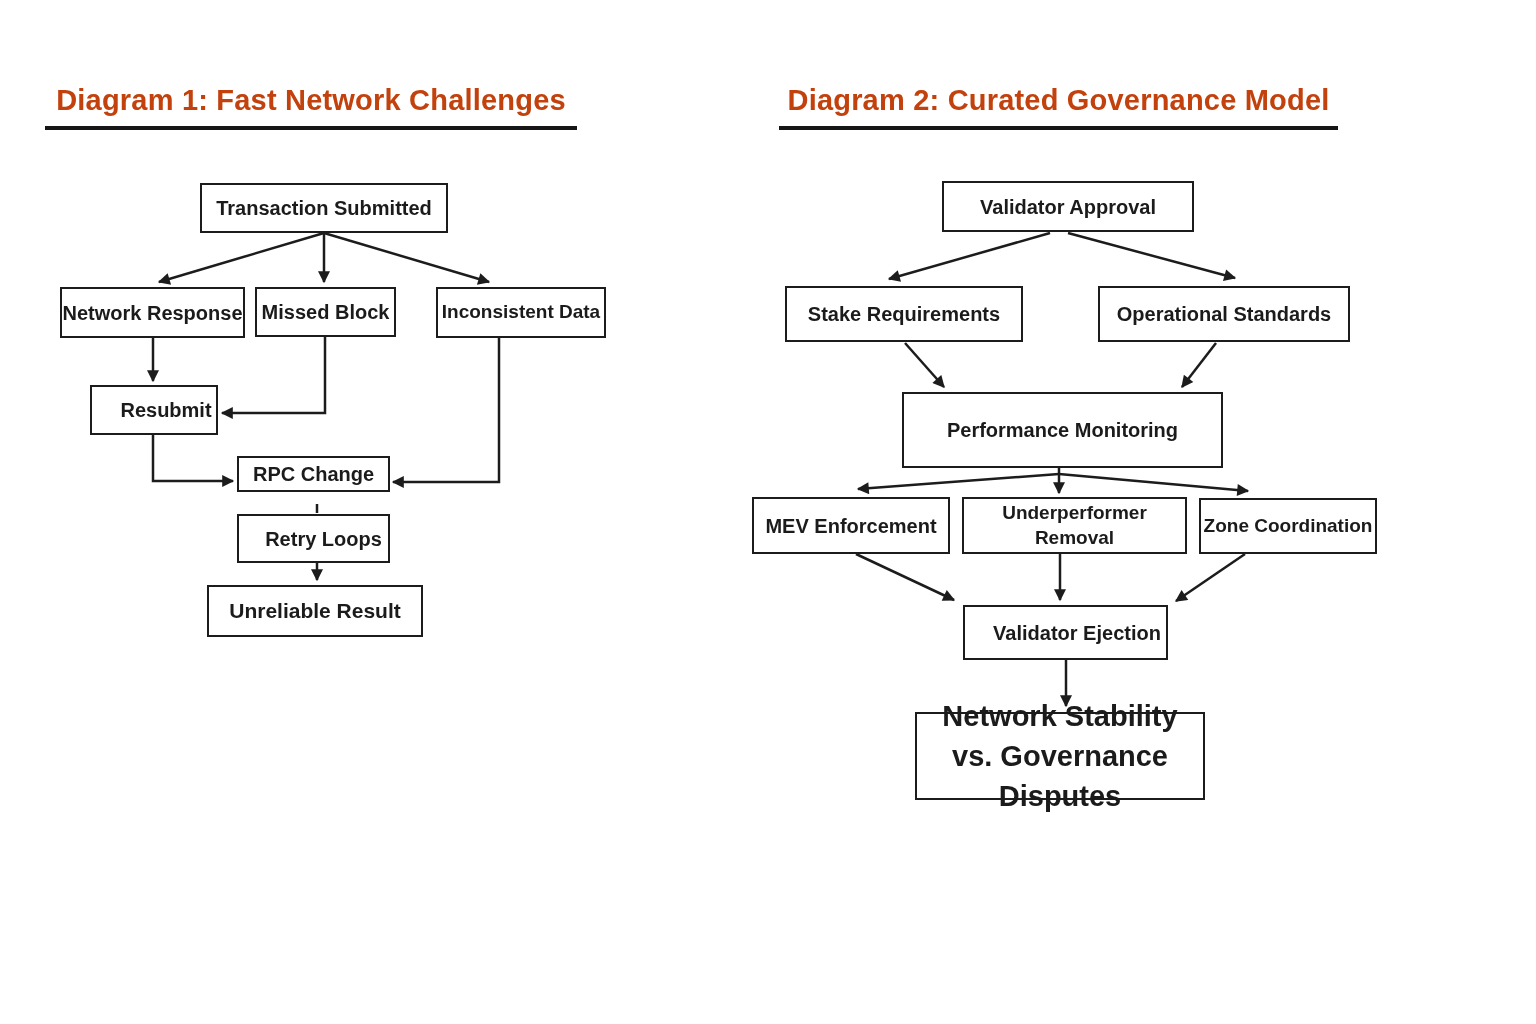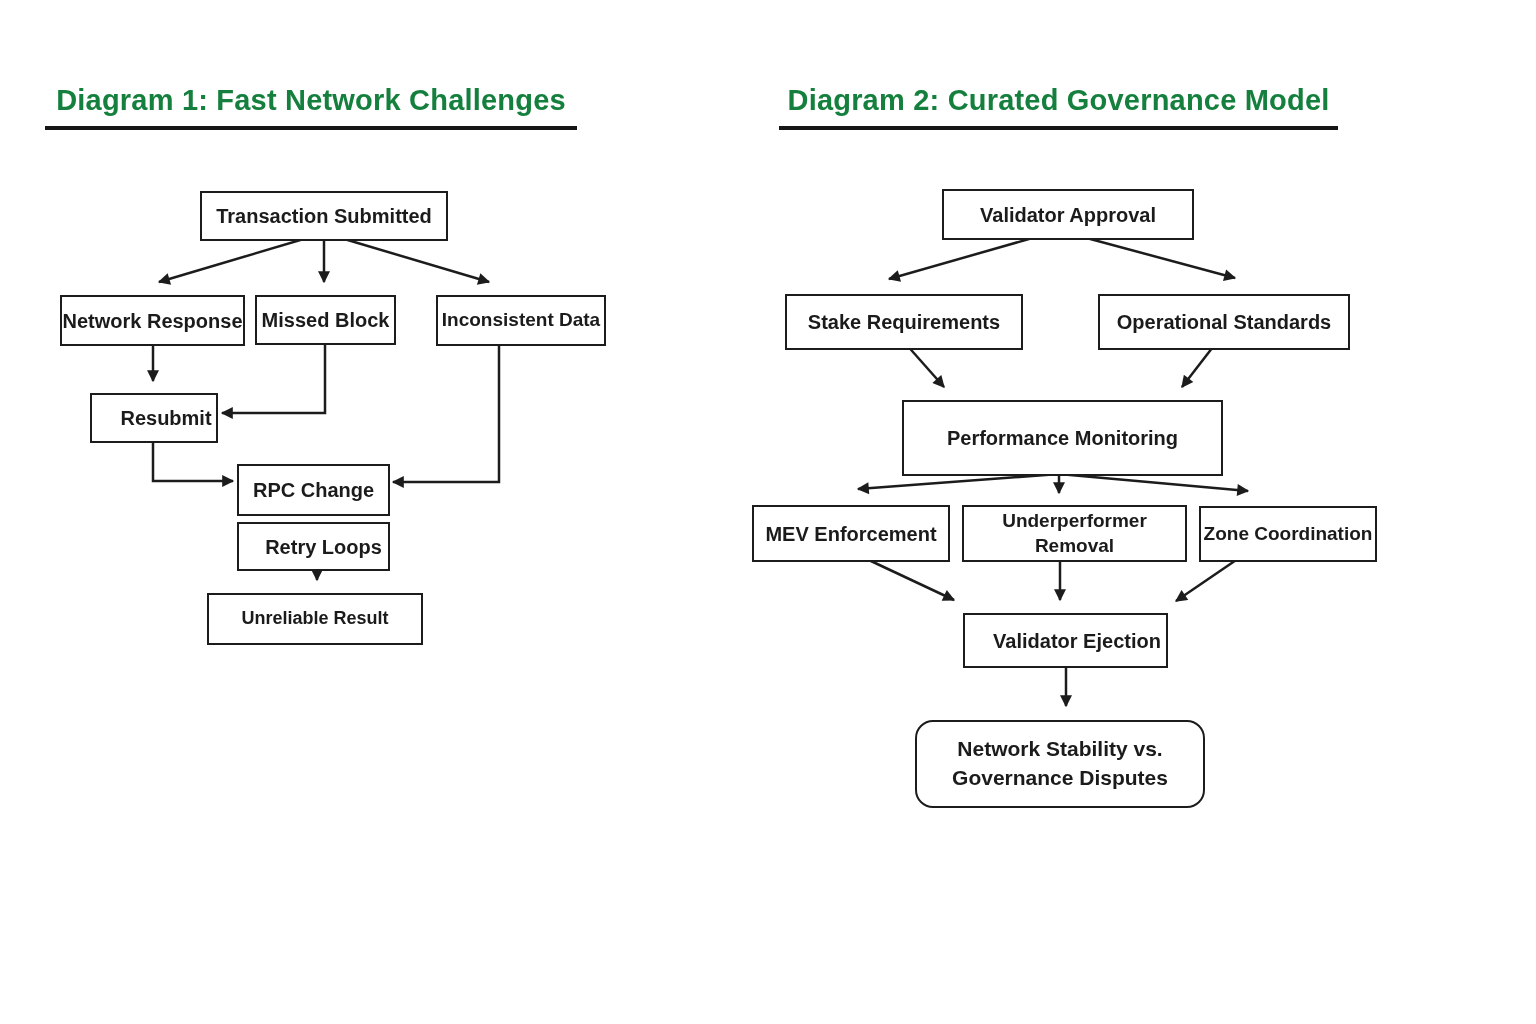--- a/index.html
+++ b/index.html
@@ -14,48 +14,46 @@
     background: #ffffff;
     font-family: "Liberation Sans", "DejaVu Sans", sans-serif;
     color: #1a1a1a;
     overflow: hidden;
   }
   .diagram-title {
     position: absolute;
     text-align: center;
     font-size: 29px;
     font-weight: 700;
-    color: #15803d;
+    color: #c2410c;
     padding-bottom: 9px;
     border-bottom: 4px solid #161616;
     letter-spacing: 0.2px;
   }
   .node {
     position: absolute;
     box-sizing: border-box;
     border: 2.5px solid #1c1c1c;
     background: #ffffff;
     display: flex;
     align-items: center;
     justify-content: center;
     text-align: center;
     font-size: 20px;
     font-weight: 700;
     color: #1b1b1b;
     line-height: 1.3;
-    margin-top: 8px;
   }
   .node.tight { font-size: 19px; }
   .node.final {
-    font-size: 21px;
+    font-size: 29px;
     line-height: 1.38;
     padding: 0 18px;
-    border-radius: 18px;
   }
-  .node.big { font-size: 18px; }
+  .node.big { font-size: 21px; }
   svg.wires {
     position: absolute;
     left: 0;
     top: 0;
     width: 1536px;
     height: 1024px;
     pointer-events: none;
   }
   svg.wires line, svg.wires polyline {
     stroke: #1c1c1c;
@@ -105,21 +103,21 @@
     <div class="node" style="left:200px; top:183px; width:248px; height:50px;">Transaction Submitted</div>
 
     <div class="node" style="left:60px; top:287px; width:185px; height:51px;">Network Response</div>
 
     <div class="node" style="left:255px; top:287px; width:141px; height:50px;">Missed Block</div>
 
     <div class="node tight" style="left:436px; top:287px; width:170px; height:51px;">Inconsistent Data</div>
 
     <div class="node" style="left:90px; top:385px; width:128px; height:50px;padding-left:24px;">Resubmit</div>
 
-    <div class="node" style="left:237px; top:456px; width:153px; height:52px;">RPC Change</div>
+    <div class="node" style="left:237px; top:456px; width:153px; height:36px;">RPC Change</div>
 
     <div class="node" style="left:237px; top:514px; width:153px; height:49px;padding-left:20px;">Retry Loops</div>
 
     <div class="node big" style="left:207px; top:585px; width:216px; height:52px;">Unreliable Result</div>
   </div>
 
   <div>
     <div class="diagram-title" style="left:779px; top:84px; width:559px;">Diagram 2: Curated Governance Model</div>
 
     <div class="node" style="left:942px; top:181px; width:252px; height:51px;">Validator Approval</div>

